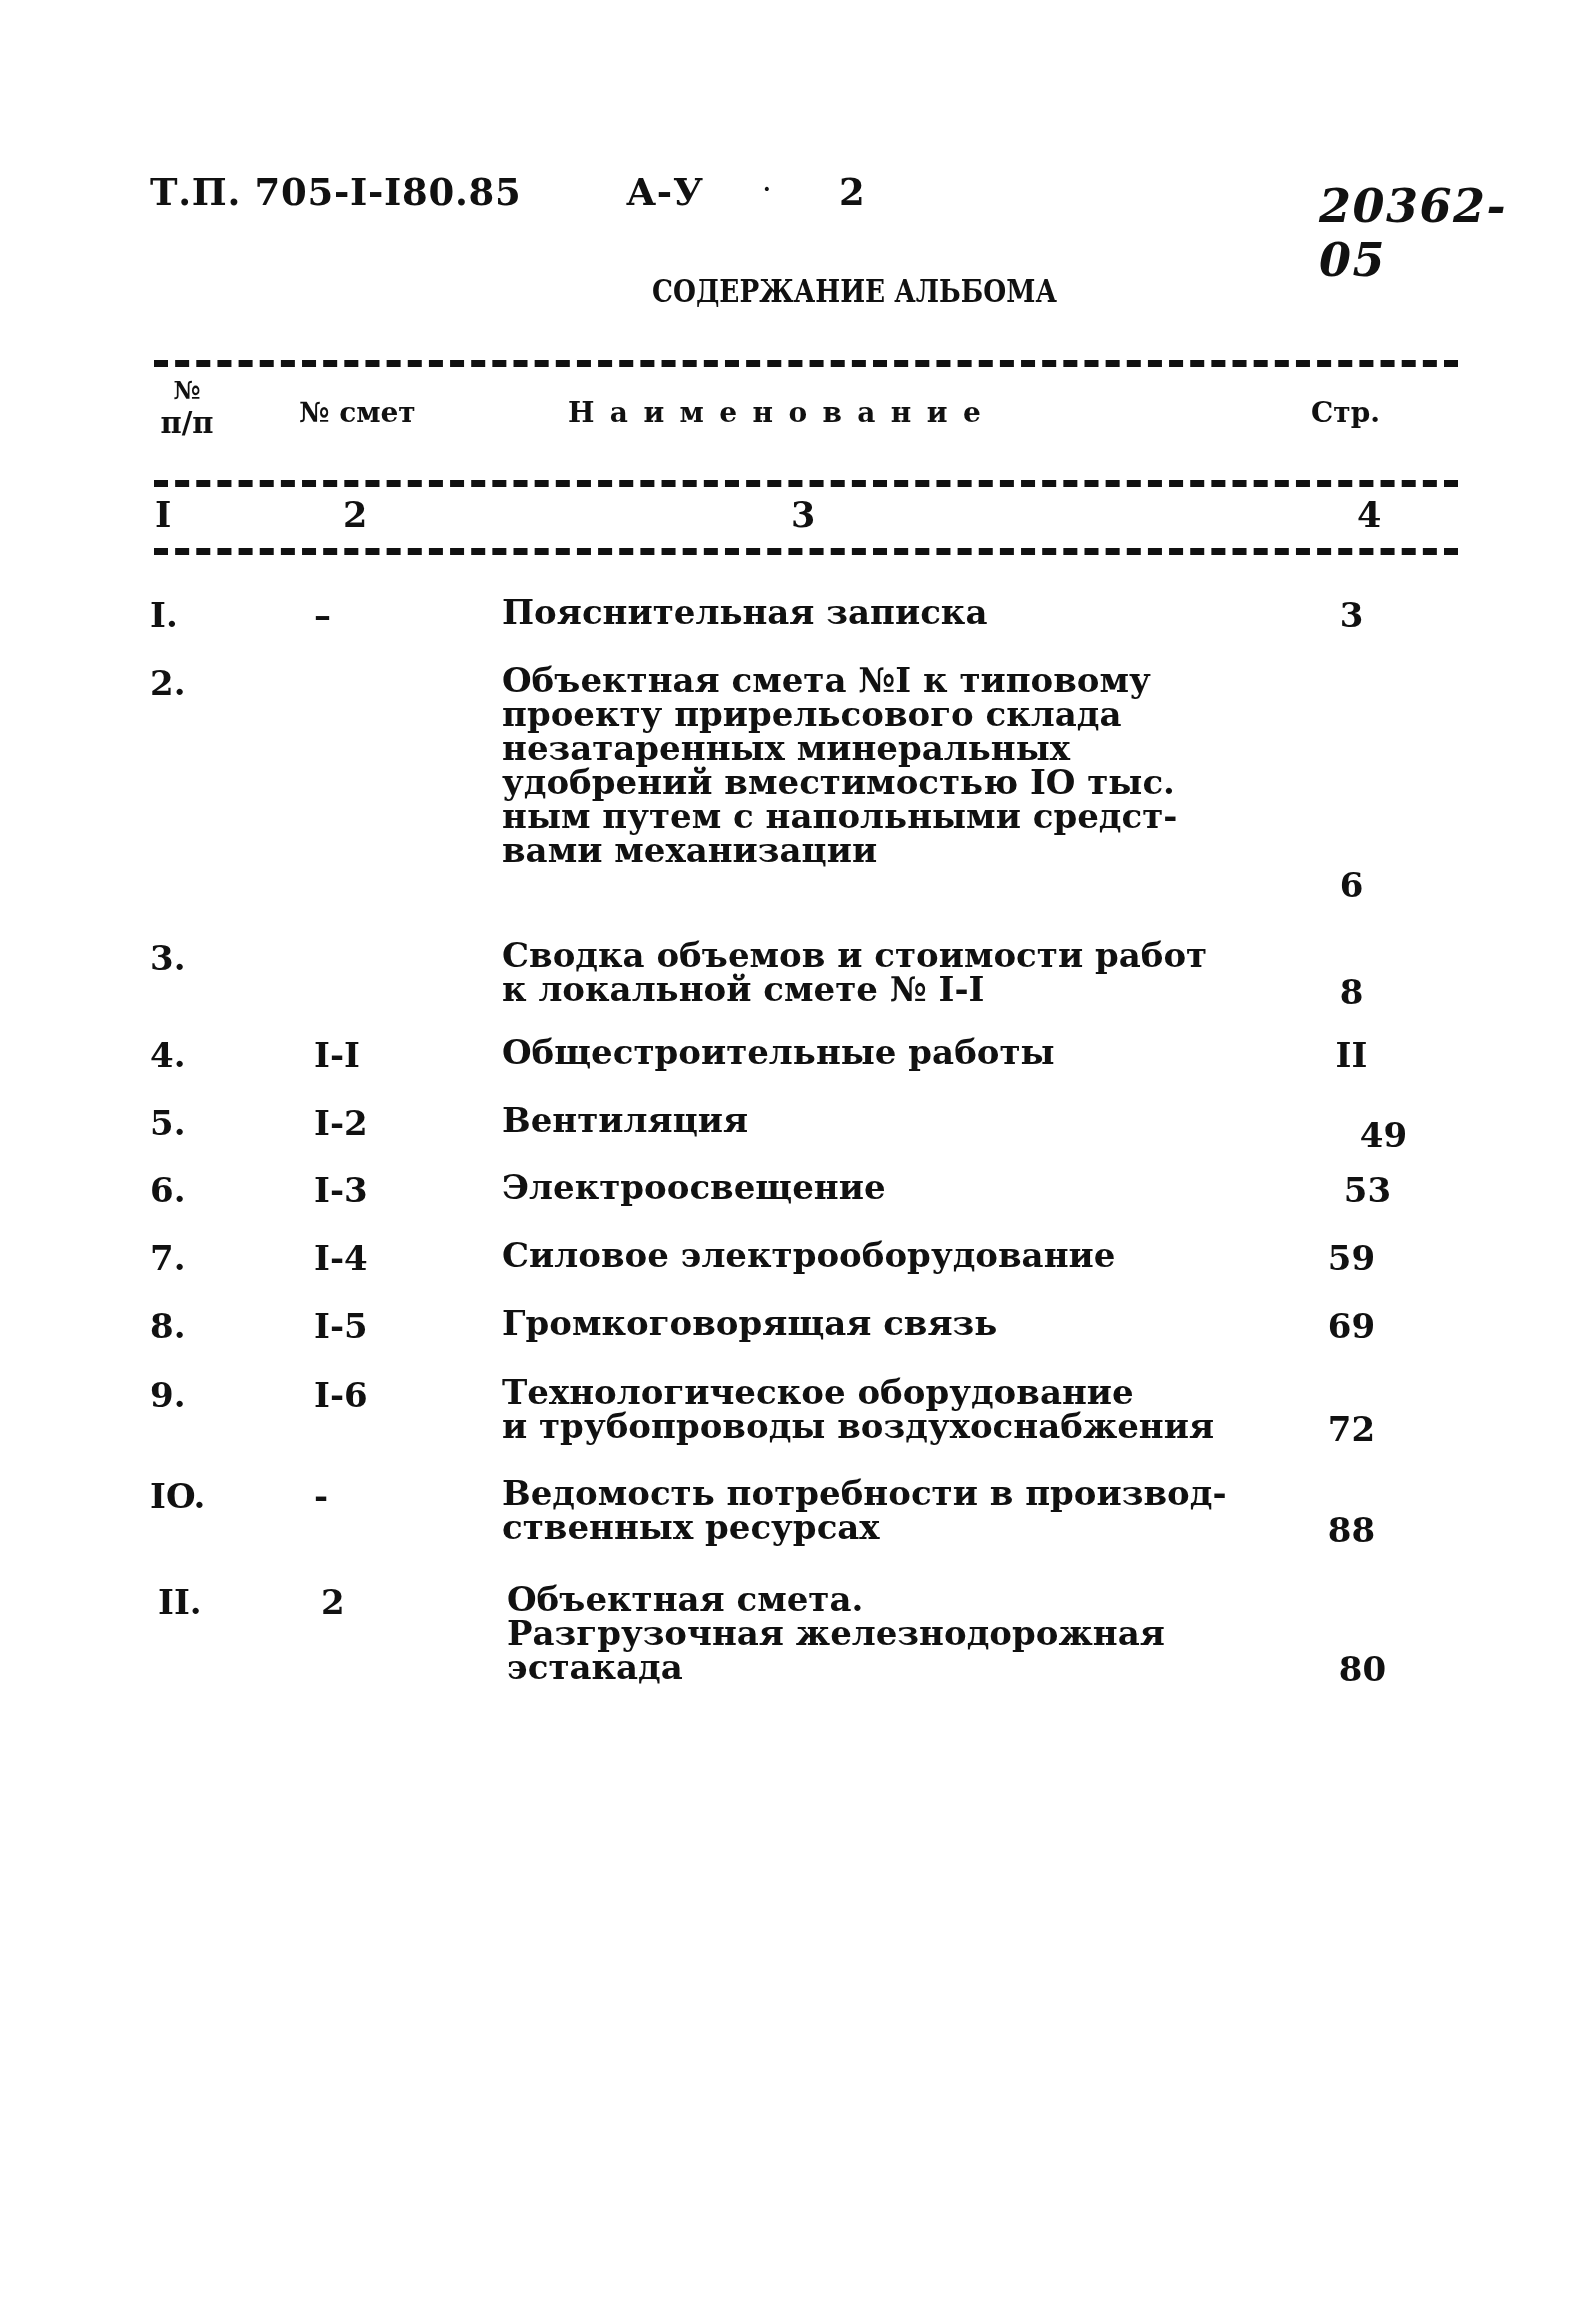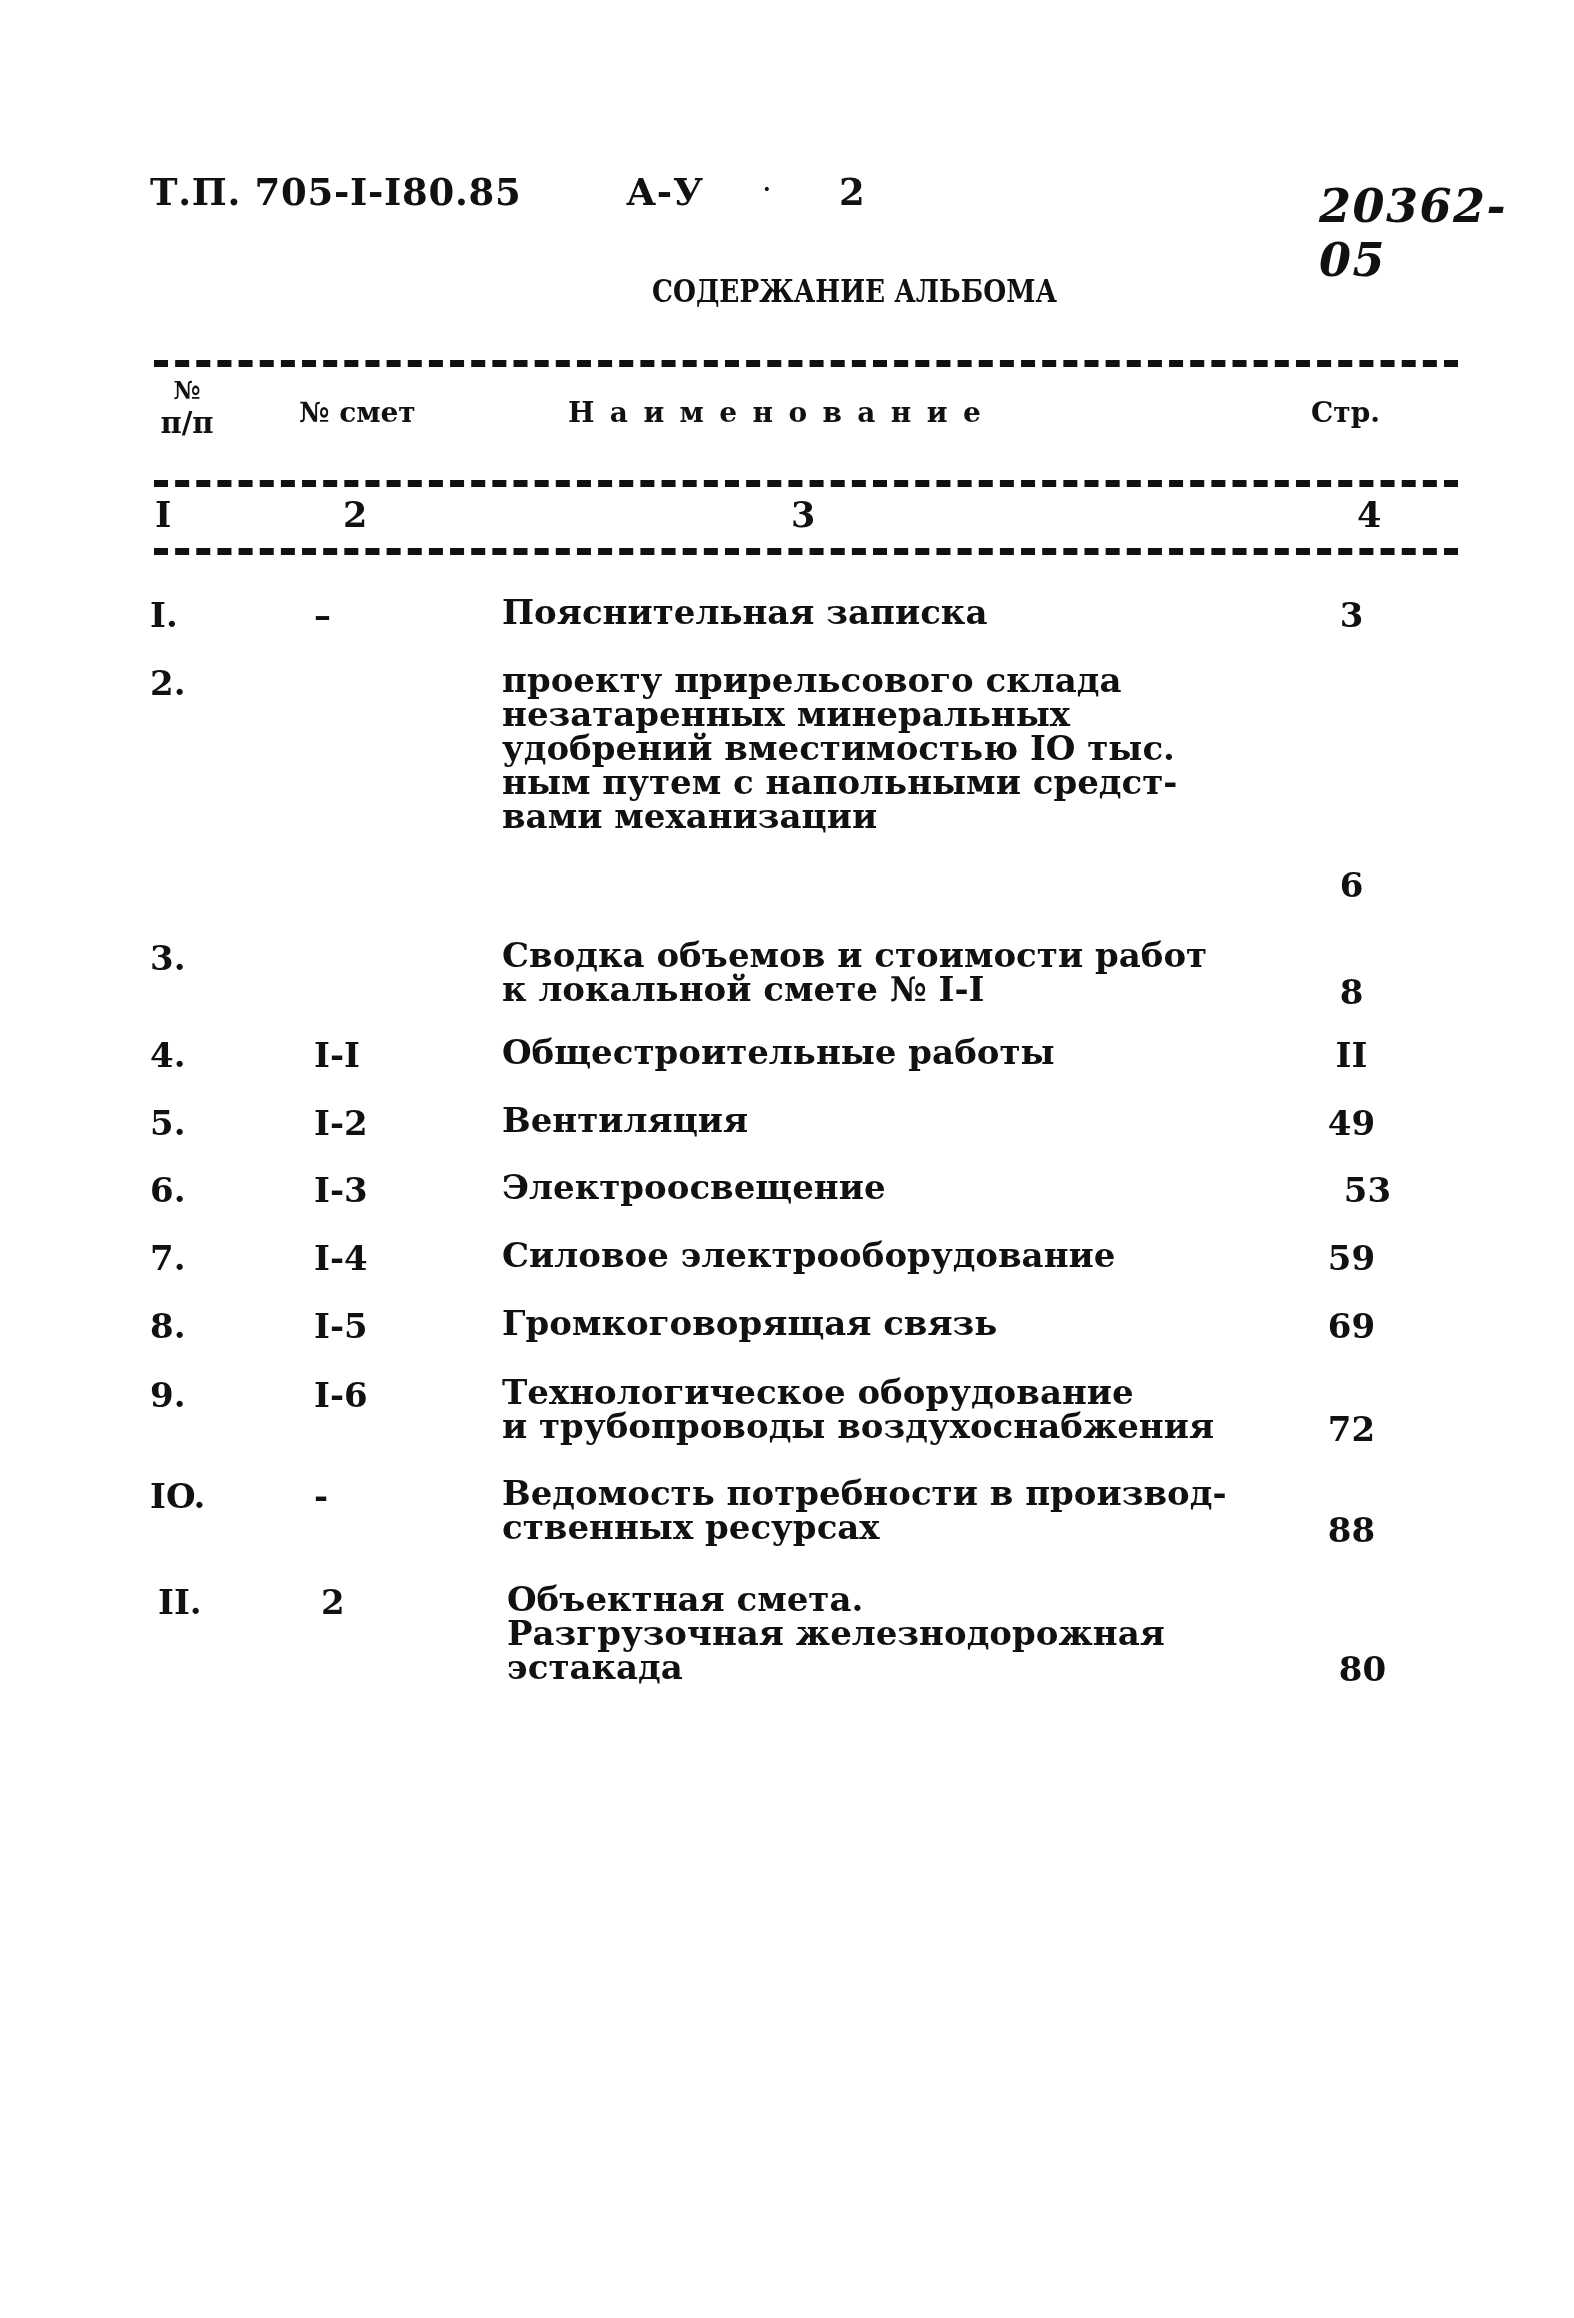--- a/index.html
+++ b/index.html
@@ -88,20 +88,21 @@
     <div class="c-name">
       <span class="ln">Пояснительная записка</span>
     </div>
     <span class="c-page" style="top:0;">3</span>
   </div>
 
   <div class="row" style="top:663px;">
     <span class="c-num">2.</span>
     <span class="c-est"></span>
     <div class="c-name">
+      <span class="ln">Объектная смета №I к типовому</span>
       <span class="ln">проекту прирельсового склада</span>
       <span class="ln">незатаренных минеральных</span>
       <span class="ln">удобрений вместимостью IO тыс.</span>
       <span class="ln">ным путем с напольными средст-</span>
       <span class="ln">вами механизации</span>
     </div>
     <span class="c-page" style="top:202px;">6</span>
   </div>
 
   <div class="row" style="top:938px;">
@@ -122,21 +123,21 @@
     </div>
     <span class="c-page" style="top:0;">II</span>
   </div>
 
   <div class="row" style="top:1103px;">
     <span class="c-num">5.</span>
     <span class="c-est">I-2</span>
     <div class="c-name">
       <span class="ln">Вентиляция</span>
     </div>
-    <span class="c-page" style="top:0;">49</span>
+    <span class="c-page" style="top:12px;margin-left:32px;">49</span>
   </div>
 
   <div class="row" style="top:1170px;">
     <span class="c-num">6.</span>
     <span class="c-est">I-3</span>
     <div class="c-name">
       <span class="ln">Электроосвещение</span>
     </div>
     <span class="c-page" style="top:0;margin-left:16px;">53</span>
   </div>

